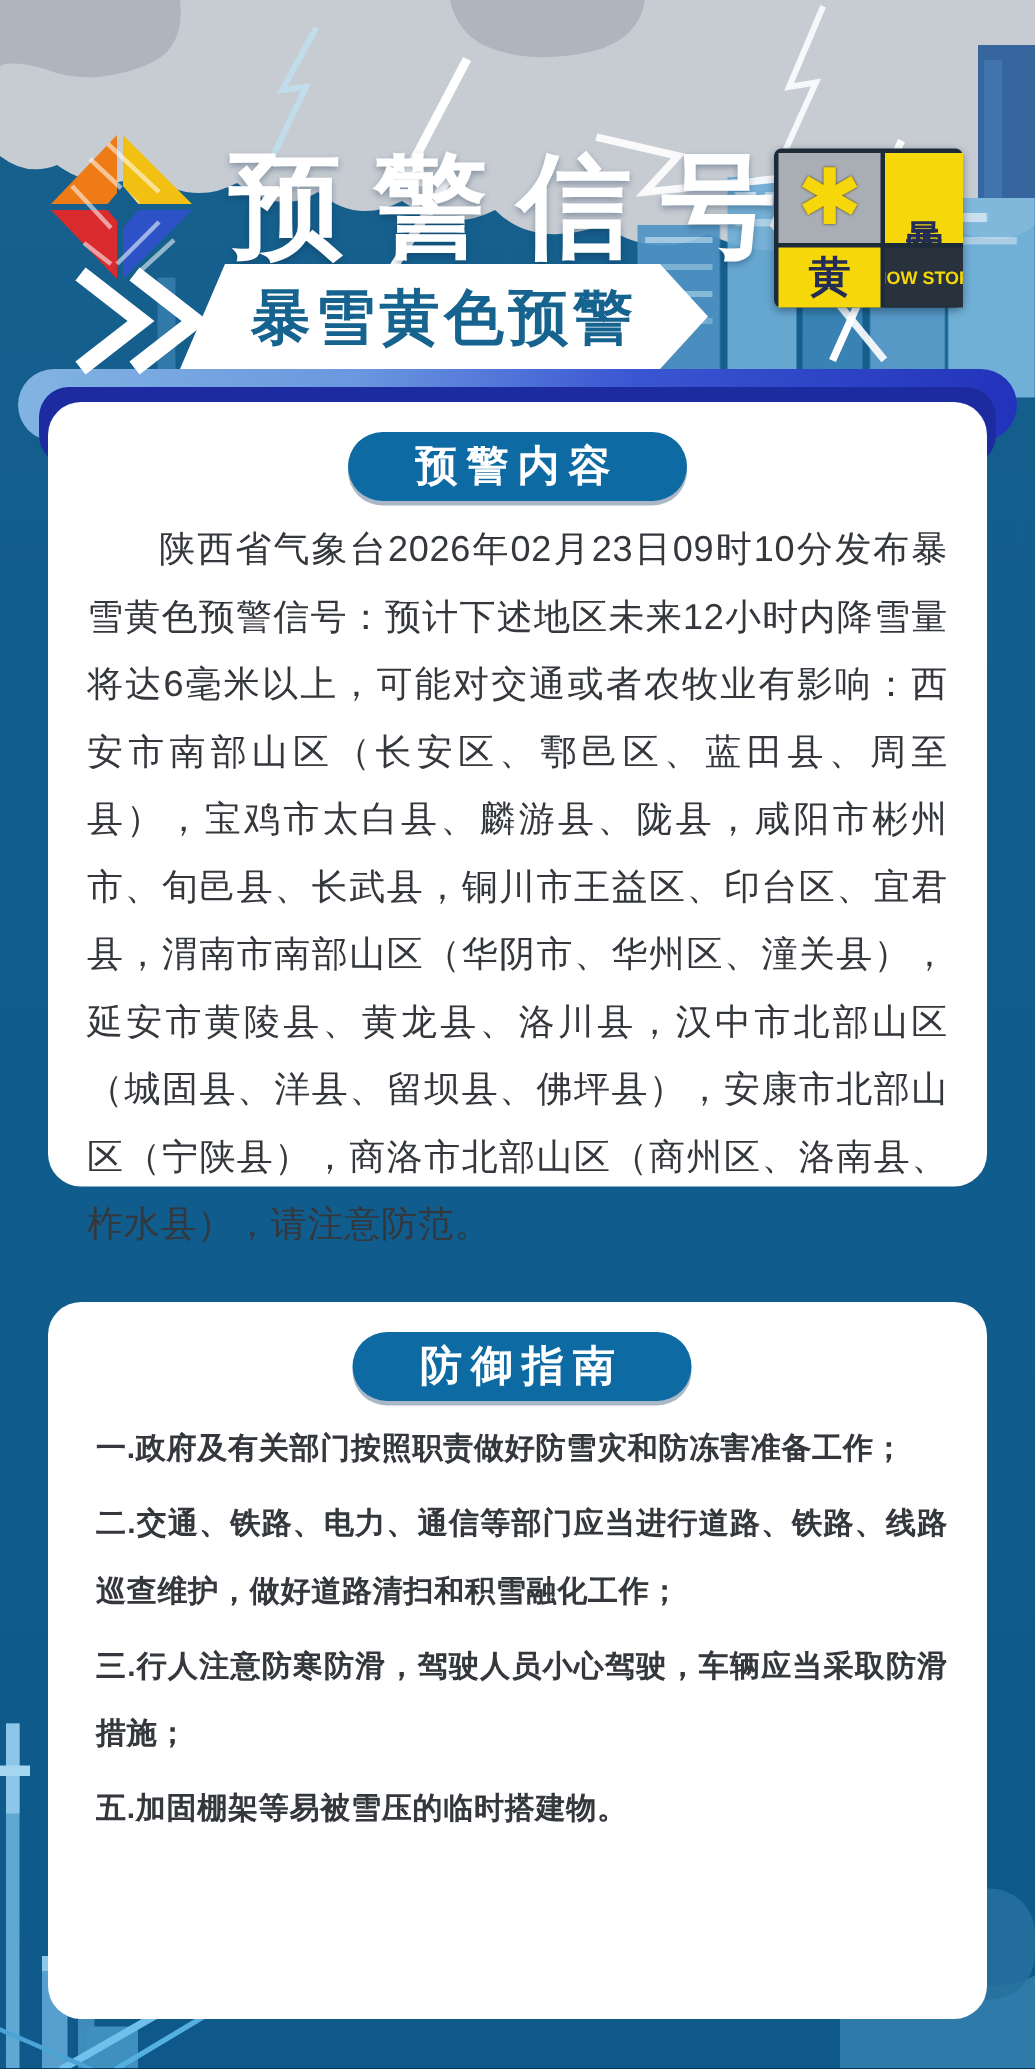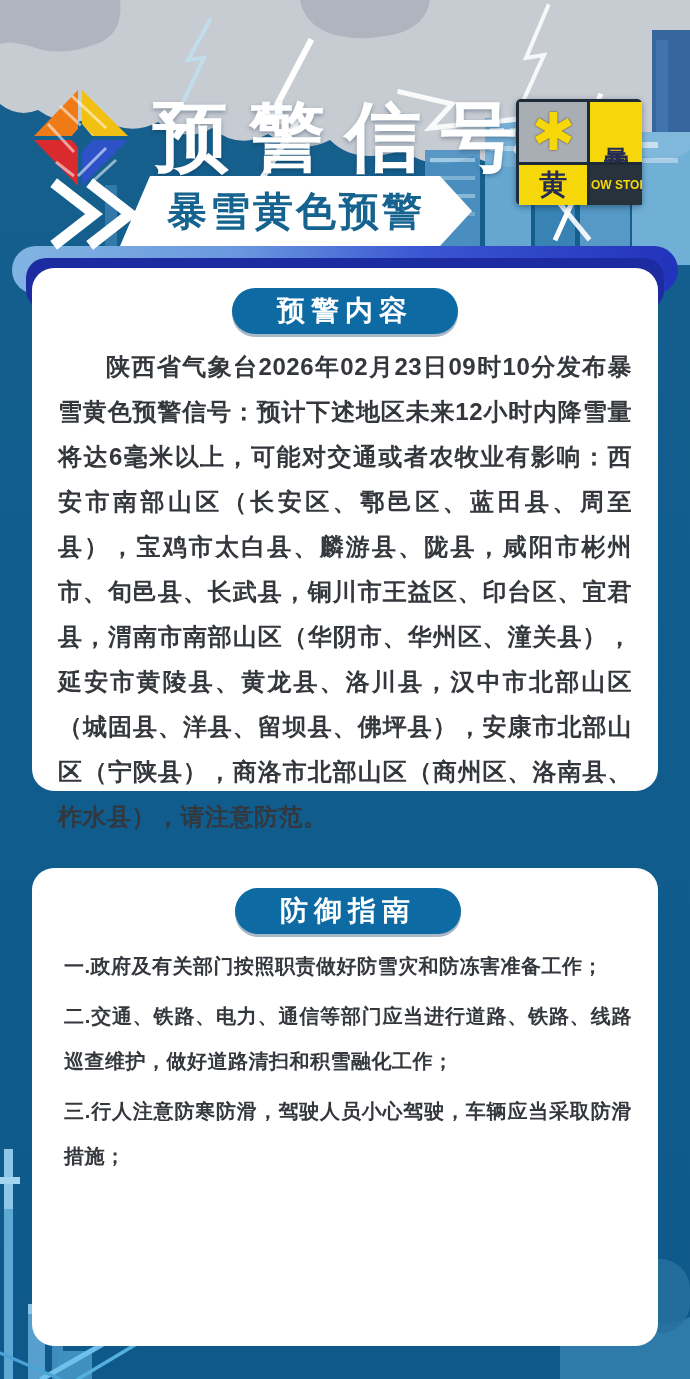--- a/index.html
+++ b/index.html
@@ -64,21 +64,21 @@
   .card2{top:868px;height:478px;padding-left:32px;}
 
   .pill{
     margin:8px auto 10px auto;width:226px;height:46px;border-radius:23px;
     background:#0d6aa2;display:flex;align-items:center;justify-content:center;
     font-size:28px;font-weight:700;color:#ffffff;letter-spacing:6px;
     box-shadow:0 3px 0 rgba(9,48,92,.35);
   }
 
   .body-text{
-    margin:6px 0 0 0;font-size:24px;line-height:45px;color:#34373c;font-weight:700;
+    margin:6px 0 0 0;font-size:24px;line-height:45px;color:#34373c;font-weight:400;
     text-align:justify;text-indent:2em;letter-spacing:.5px;
   }
   .guide-item{
     margin:0 0 5px 0;font-size:20px;line-height:45px;color:#34373c;font-weight:600;
     text-align:justify;letter-spacing:.5px;
   }
 </style>
 </head>
 <body>
 
@@ -181,20 +181,21 @@
   <section class="card card1">
     <div class="pill">预警内容</div>
     <p class="body-text">陕西省气象台2026年02月23日09时10分发布暴雪黄色预警信号：预计下述地区未来12小时内降雪量将达6毫米以上，可能对交通或者农牧业有影响：西安市南部山区（长安区、鄠邑区、蓝田县、周至县），宝鸡市太白县、麟游县、陇县，咸阳市彬州市、旬邑县、长武县，铜川市王益区、印台区、宜君县，渭南市南部山区（华阴市、华州区、潼关县），延安市黄陵县、黄龙县、洛川县，汉中市北部山区（城固县、洋县、留坝县、佛坪县），安康市北部山区（宁陕县），商洛市北部山区（商州区、洛南县、柞水县），请注意防范。</p>
   </section>
 
   <section class="card card2">
     <div class="pill">防御指南</div>
     <p class="guide-item">一.政府及有关部门按照职责做好防雪灾和防冻害准备工作；</p>
     <p class="guide-item">二.交通、铁路、电力、通信等部门应当进行道路、铁路、线路巡查维护，做好道路清扫和积雪融化工作；</p>
     <p class="guide-item">三.行人注意防寒防滑，驾驶人员小心驾驶，车辆应当采取防滑措施；</p>
+    <p class="guide-item">五.加固棚架等易被雪压的临时搭建物。</p>
   </section>
 
   <svg class="footer-art" width="690" height="240" viewBox="0 0 690 240">
     <g>
       <rect x="4" y="10" width="9" height="230" fill="#5fa8d4"></rect>
       <rect x="4" y="10" width="9" height="60" fill="#8cc6e8"></rect>
       <rect x="0" y="38" width="20" height="7" fill="#a5d6f0"></rect>
       <rect x="28" y="165" width="17" height="75" fill="#57a0ce"></rect>
       <rect x="28" y="165" width="17" height="10" fill="#8cc6e8"></rect>
       <rect x="52" y="192" width="11" height="48" fill="#3f8cbc"></rect>

